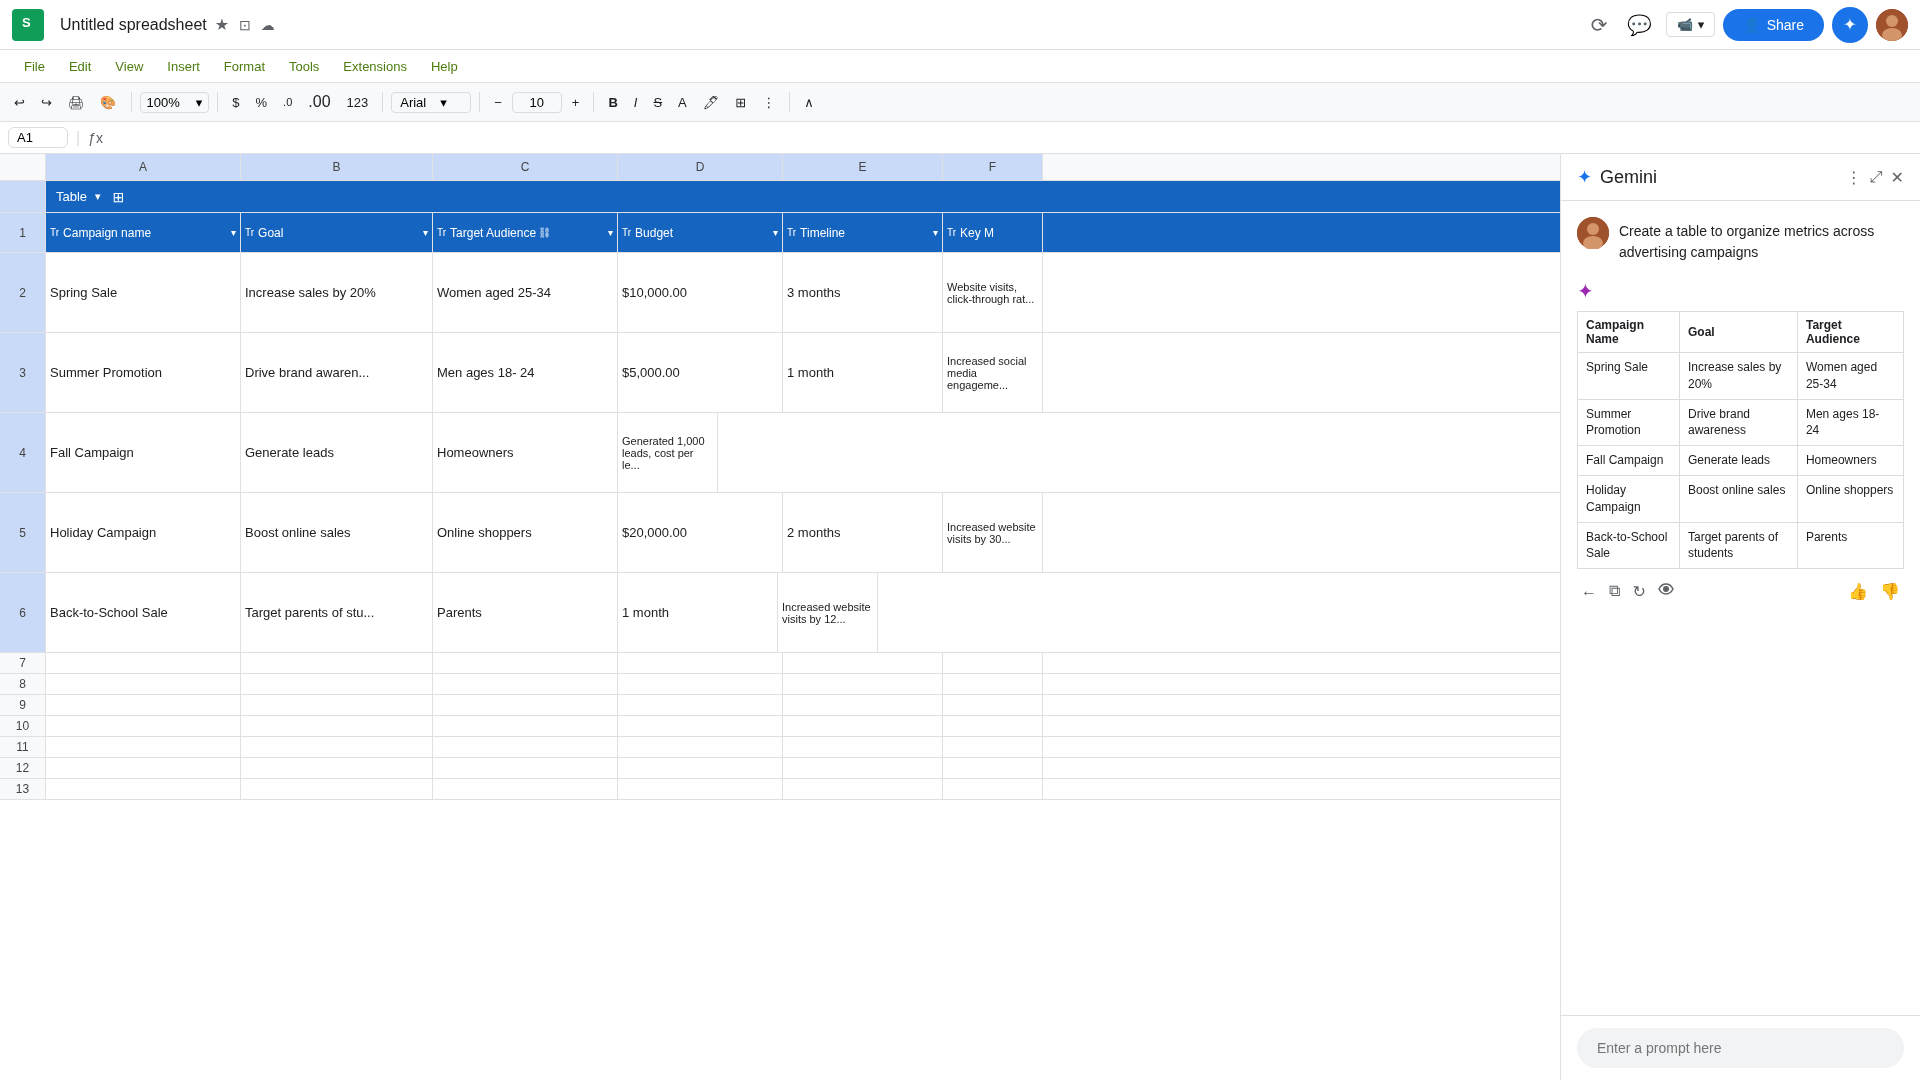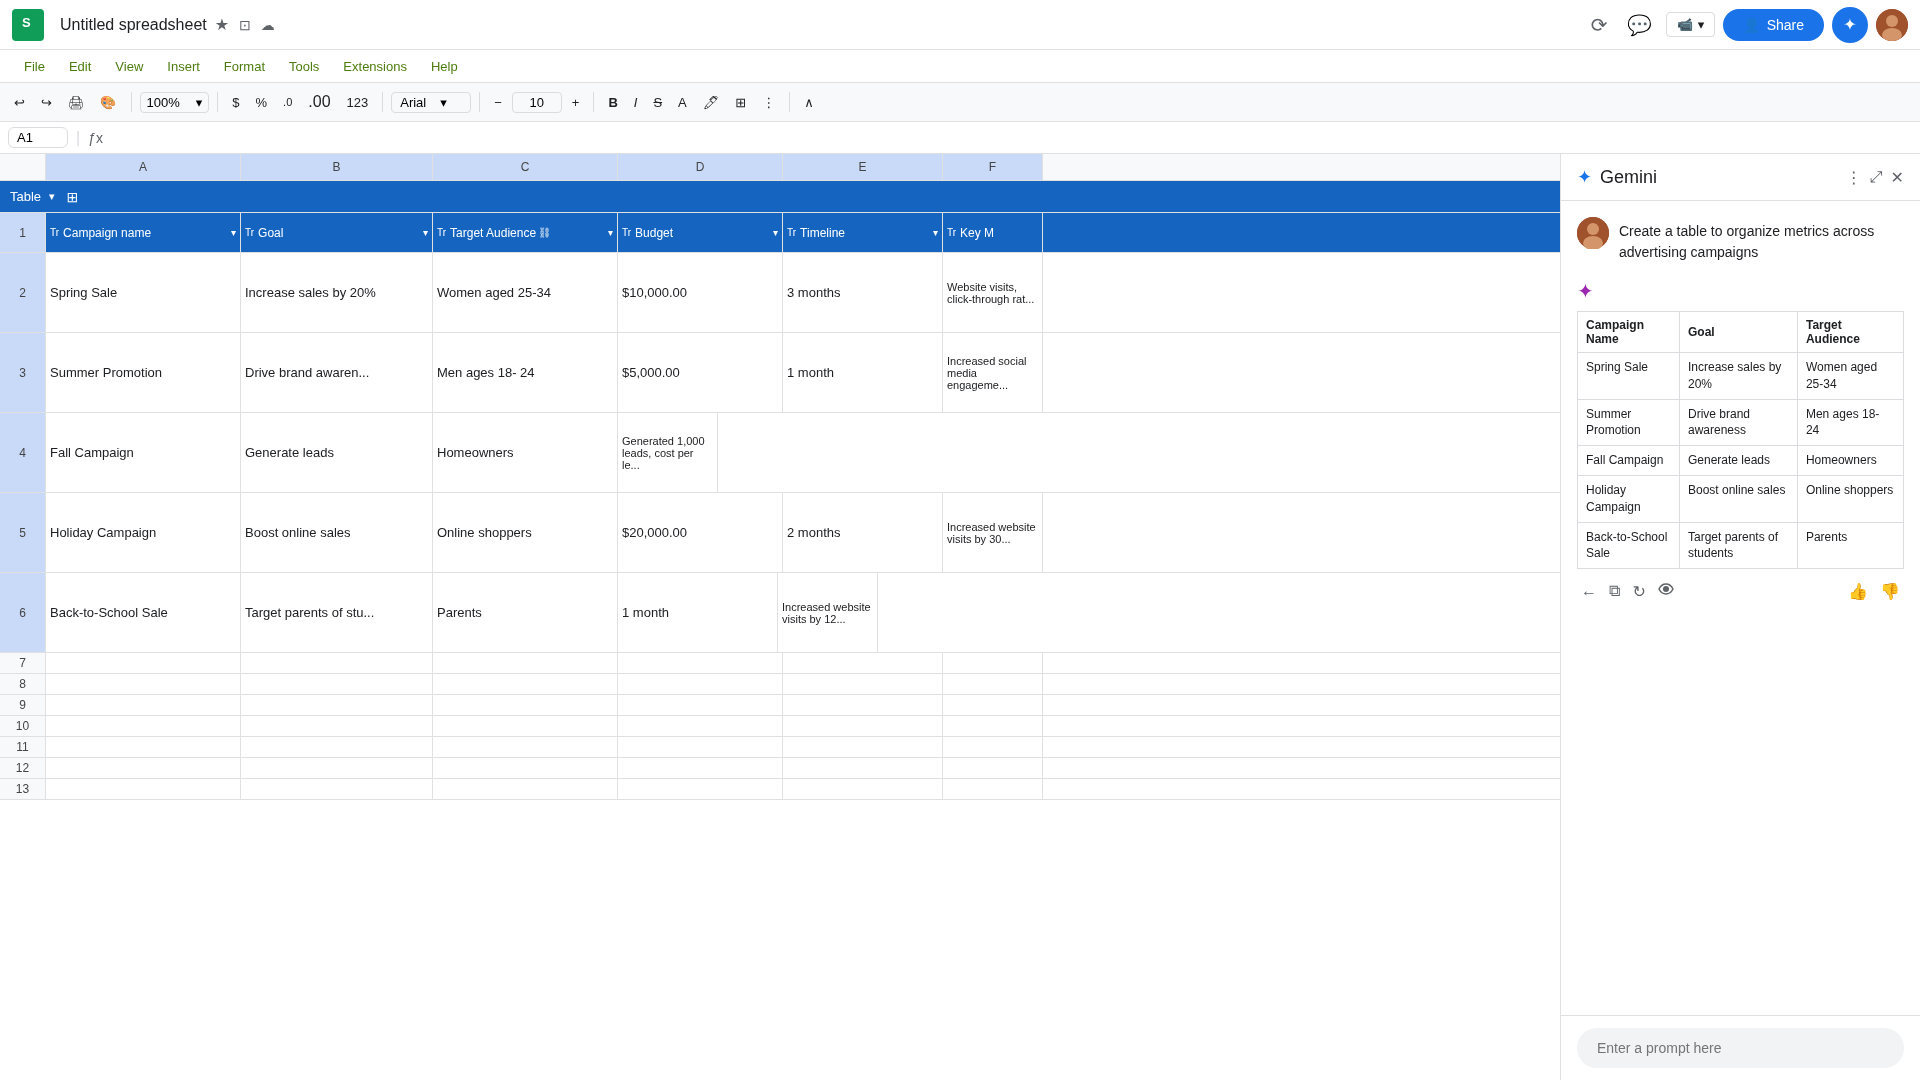--- a/index.html
+++ b/index.html
@@ -226,21 +226,21 @@
         <div class="col-header col-a" style="background:#c9daf8;">A</div>
         <div class="col-header col-b" style="background:#c9daf8;">B</div>
         <div class="col-header col-c" style="background:#c9daf8;">C</div>
         <div class="col-header col-d" style="background:#c9daf8;">D</div>
         <div class="col-header col-e" style="background:#c9daf8;">E</div>
         <div class="col-header col-f" style="background:#c9daf8;">F</div>
       </div>
 
       <div id="grid-body">
 
-        <div class="grid-row" style="height:32px;position:relative;background:#f8f9fa;flex-direction:column;">
+        <div class="grid-row" style="height:32px;position:relative;background:#f8f9fa;">
           <div class="row-num" style="background:#c9daf8;"></div>
           <div style="display:flex;align-items:center;background:#1565c0;flex:1;padding:0 10px;gap:8px;">
             <span style="color:#fff;font-size:13px;font-weight:500;">Table</span>
             <span style="color:#fff;font-size:11px;">▾</span>
             <span style="color:#fff;font-size:14px;margin-left:4px;">⊞</span>
           </div>
         </div>
 
         <div class="grid-row table-header-row" style="height:40px;">
           <div class="row-num row-num-selected">1</div>

